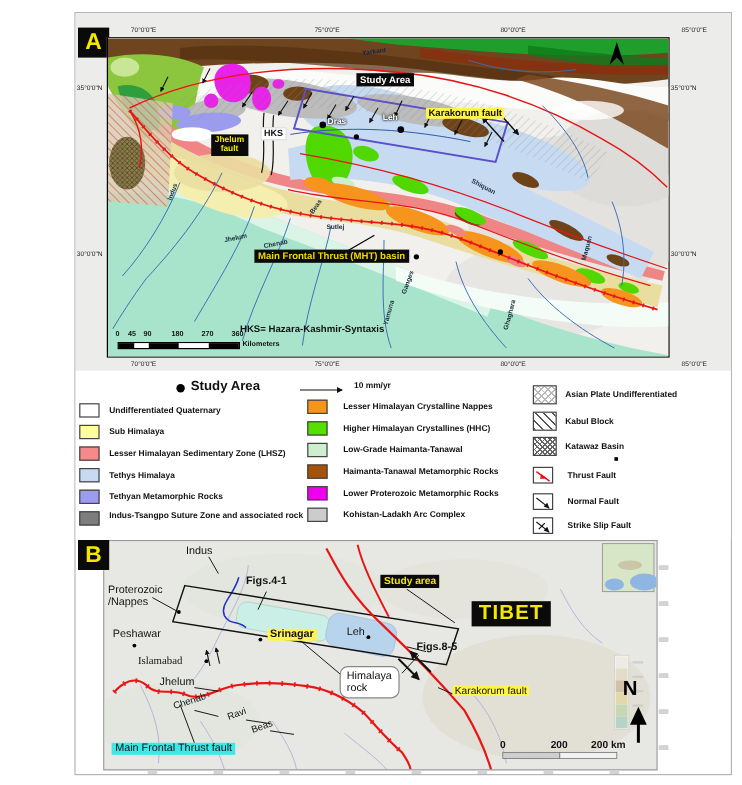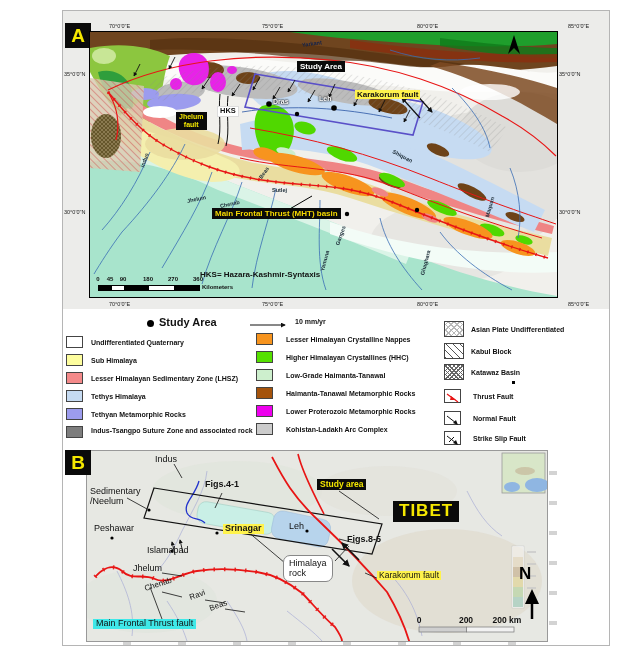--- a/index.html
+++ b/index.html
@@ -439,30 +439,30 @@
         <polygon points="445,138 438,153 452,153" fill="#000"></polygon>
       </g>
       <g>
         <rect x="332" y="176" width="47.5" height="5" fill="#cfcfcf" stroke="#777" stroke-width="0.7"></rect>
         <rect x="379.5" y="176" width="47.5" height="5" fill="#f2f2f2" stroke="#777" stroke-width="0.7"></rect>
       </g>
     </svg>
 
     <span class="blab" style="left:68px;top:4px;">Indus</span>
     <div class="blab" style="left:3px;top:36px;">
-      <div>Sedimentary</div>
-      <div>/Neelum</div>
+      <div>Proterozoic</div>
+      <div>/Nappes</div>
     </div>
     <span class="blab" style="left:118px;top:29px;font-weight:bold;">Figs.4-1</span>
     <span class="blab" style="left: 230px; top: 28px; font-weight: bold; font-size: 8.5px; color: rgb(245, 232, 0); padding: 1px 3px; background: rgb(10, 10, 10);">Study area</span>
     <span class="blab tibet" style="left:306px;top:50px;">TIBET</span>
     <span class="blab" style="left:7px;top:73px;text-align:center;">Peshawar</span>
     <span class="blab" style="left: 136px; top: 73px; font-weight: bold; padding: 0px 2px; background: rgb(255, 243, 77);">Srinagar</span>
     <span class="blab" style="left:202px;top:71px;">Leh</span>
-    <span class="blab" style="left:60px;top:95px;">Islamabad</span>
+    <span class="blab" style="left:28px;top:95px;font-family:Liberation Serif, serif;">Islamabad</span>
     <span class="blab" style="left:46px;top:113px;">Jhelum</span>
     <span class="blab" style="left:260px;top:84px;font-weight:bold;">Figs.8-5</span>
     <div class="blab kbox" style="left:196px;top:104px;">
       <div>Himalaya</div>
       <div>rock</div>
     </div>
     <span class="blab" style="left: 290px; top: 120px; font-size: 8.5px; padding: 0px 2px; background: rgb(255, 243, 77);">Karakorum fault</span>
     <span class="blab" style="left:58px;top:134px;font-size:8px;transform:rotate(-18deg);transform-origin:left center;">Chenab</span>
     <span class="blab" style="left:103px;top:143px;font-size:8px;transform:rotate(-20deg);transform-origin:left center;">Ravi</span>
     <span class="blab" style="left:123px;top:154px;font-size:8px;transform:rotate(-20deg);transform-origin:left center;">Beas</span>

